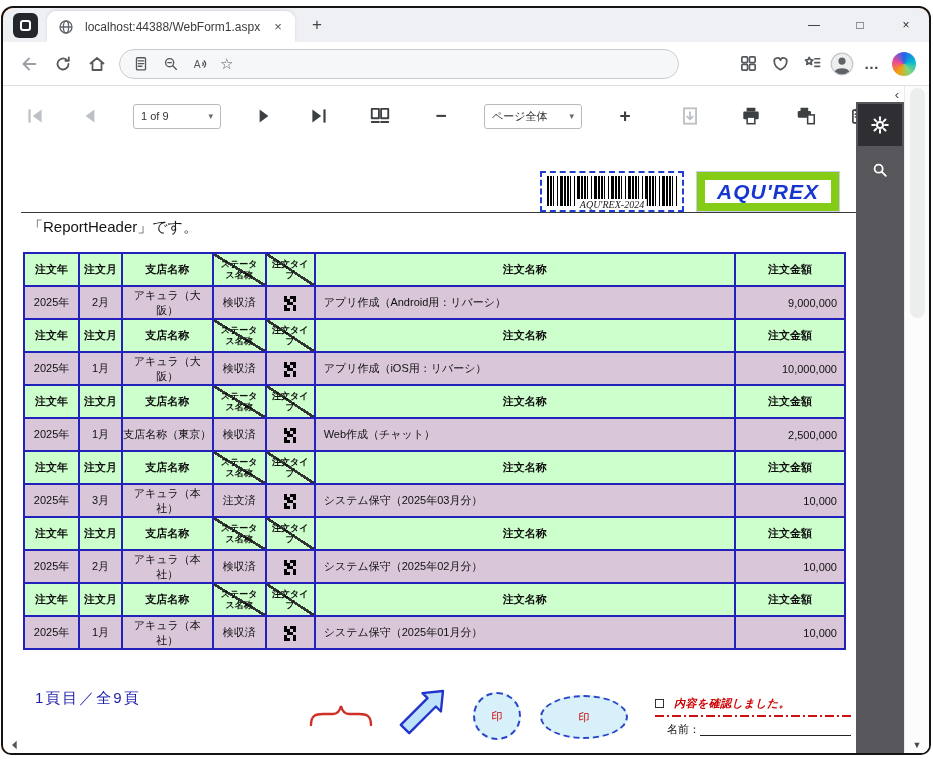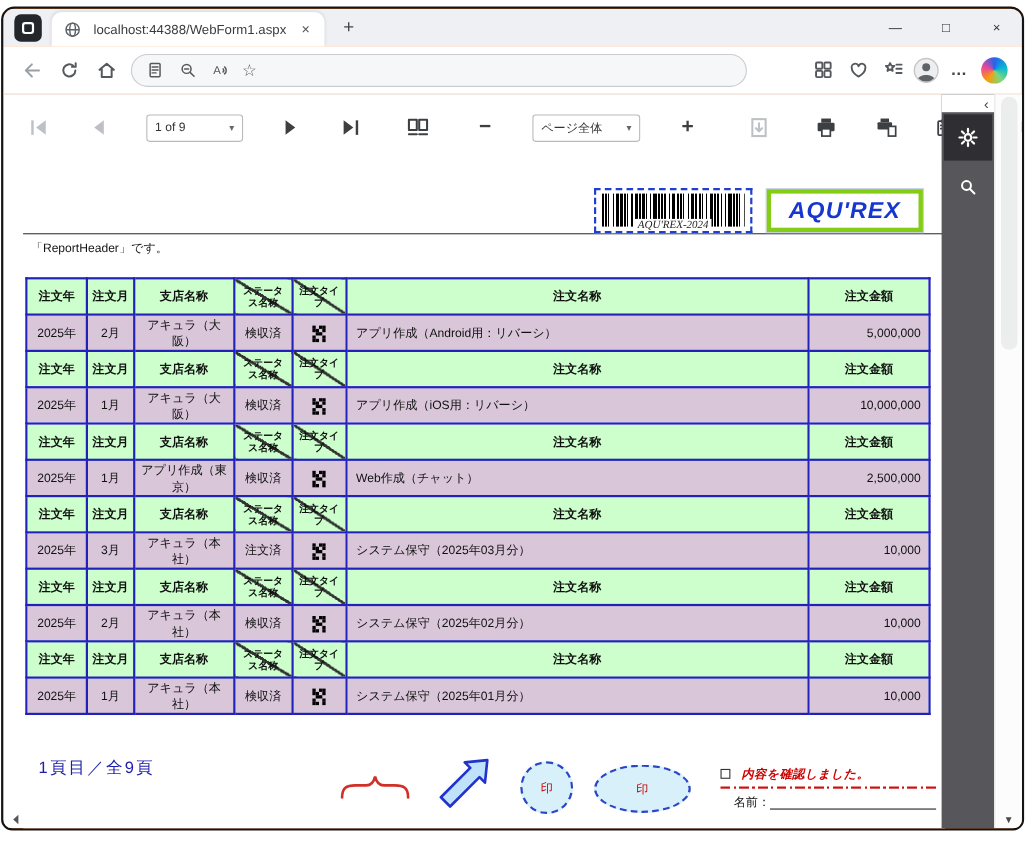--- a/index.html
+++ b/index.html
@@ -69,24 +69,24 @@
   .title-block{position:absolute;left:4px;top:12px;width:216px;height:45px;border-right:1px solid #30304a}
   .diagline{position:absolute;left:2px;top:2px}
   .rtitle{position:absolute;left:50px;top:11px;font-size:17px;color:var(--title);
           text-decoration:underline;letter-spacing:1px;white-space:nowrap}
   .hrule{position:absolute;left:0;top:57px;width:100%;height:0;border-top:1.5px solid #3a3a3a}
   .barcode-box{position:absolute;left:519px;top:16px;width:144px;height:41px;border:2px dashed #1f3fd0;background:#fff}
   .bars{position:absolute;left:5px;right:5px;top:3px;bottom:4px;
         background:repeating-linear-gradient(90deg,#000 0 2px,#fff 2px 3px,#000 3px 5px,#fff 5px 6px,#000 6px 7px,#fff 7px 10px,#000 10px 11px,#fff 11px 13px,#000 13px 16px,#fff 16px 17px)}
   .bclabel{position:absolute;left:50%;transform:translateX(-50%);bottom:0;background:#fff;padding:0 3px;
            font-family:"Liberation Serif","DejaVu Serif",serif;font-style:italic;font-size:10px;white-space:nowrap}
-  .logo-box{position:absolute;left:676px;top:17px;width:142px;height:39px;border:4px solid #84cc16;
+  .logo-box{position:absolute;left:676px;top:17px;width:142px;height:39px;border:8px solid #84cc16;
             box-shadow:0 0 0 1px #c9d0ea;display:flex;align-items:center;justify-content:center;background:#fff}
   .logo-text{font-size:21px;font-weight:bold;font-style:italic;color:var(--logo);letter-spacing:1px;white-space:nowrap}
-  .hnote{position:absolute;left:7px;top:63px;font-size:11px;color:#151515}
+  .hnote{position:absolute;left:7px;top:63px;font-size:15px;color:#151515}
 
   .rtable{position:absolute;left:2px;top:97px;border-collapse:collapse;table-layout:fixed;width:823px}
   .rtable td{border:2px solid var(--grid);height:33px;text-align:center;vertical-align:middle;
              font-size:11px;color:#101010;padding:0;overflow:hidden}
   .hrow td{background:var(--hbg);font-weight:bold}
   .hrow td:nth-child(4),.hrow td:nth-child(5){font-size:9px;line-height:1.2;word-break:break-all;padding:0 3px;
       background-image:linear-gradient(to top right,transparent 47%,#333 47%,#333 52%,transparent 52%)}
   .drow td{background:var(--dbg)}
   td.cname{text-align:left;padding-left:8px}
   td.camt{text-align:right;padding-right:7px}
@@ -353,21 +353,21 @@
               <td>注文名称</td>
               <td>注文金額</td>
             </tr>
             <tr class="drow">
               <td>2025年</td>
               <td>2月</td>
               <td>アキュラ（大阪）</td>
               <td>検収済</td>
               <td><span class="qr"></span></td>
               <td class="cname">アプリ作成（Android用：リバーシ）</td>
-              <td class="camt">5,000,000</td>
+              <td class="camt">9,000,000</td>
             </tr>
             <tr class="hrow">
               <td>注文年</td>
               <td>注文月</td>
               <td>支店名称</td>
               <td>ステータス名称</td>
               <td>注文タイプ</td>
               <td>注文名称</td>
               <td>注文金額</td>
             </tr>
@@ -385,21 +385,21 @@
               <td>注文月</td>
               <td>支店名称</td>
               <td>ステータス名称</td>
               <td>注文タイプ</td>
               <td>注文名称</td>
               <td>注文金額</td>
             </tr>
             <tr class="drow">
               <td>2025年</td>
               <td>1月</td>
-              <td>アプリ作成（東京）</td>
+              <td>支店名称（東京）</td>
               <td>検収済</td>
               <td><span class="qr"></span></td>
               <td class="cname">Web作成（チャット）</td>
               <td class="camt">2,500,000</td>
             </tr>
             <tr class="hrow">
               <td>注文年</td>
               <td>注文月</td>
               <td>支店名称</td>
               <td>ステータス名称</td>

